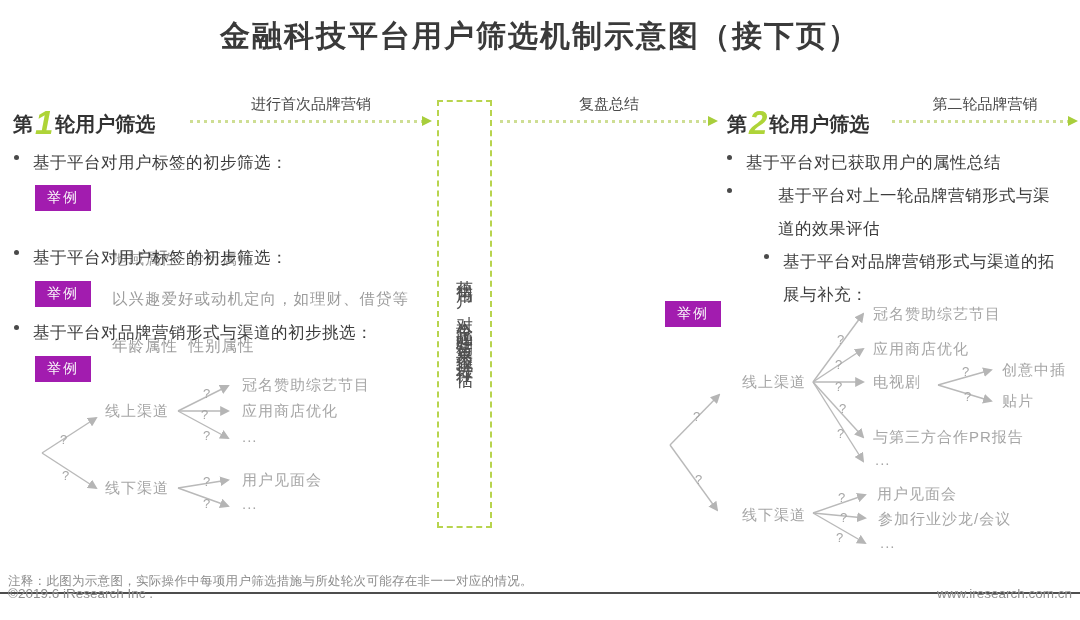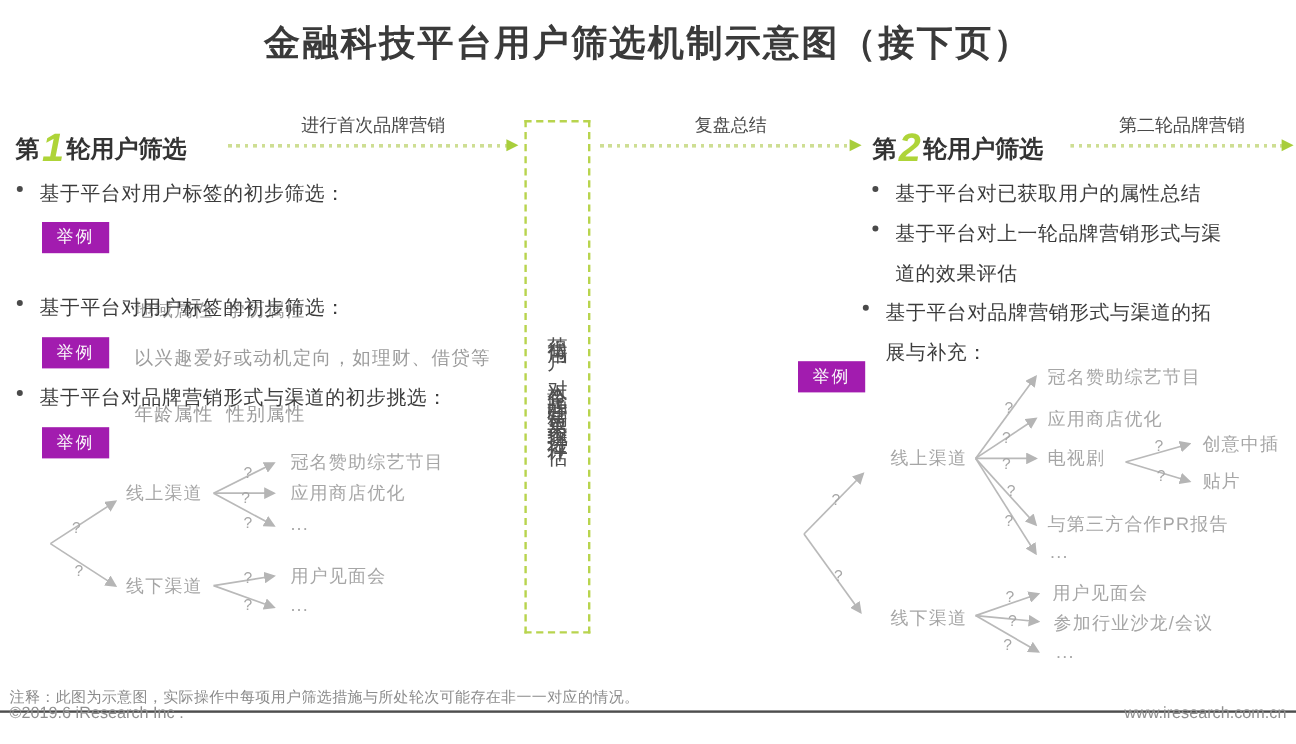--- a/index.html
+++ b/index.html
@@ -166,25 +166,25 @@
     <text x="222" y="48">应用商店优化</text>
     <text x="222" y="74">...</text>
     <text x="222" y="117">用户见面会</text>
     <text x="222" y="141">...</text>
   </svg>
 
   <div class="abs bullet rb" style="left:727px; top:146px;">
     <span class="dot"></span>
     <span class="btext">基于平台对已获取用户的属性总结</span>
   </div>
-  <div class="abs bullet rb" style="left:727px; top:179px;">
+  <div class="abs bullet rb" style="left:727px; top:179px;gap:32px;">
     <span class="dot"></span>
     <span class="btext">基于平台对上一轮品牌营销形式与渠道的效果评估</span>
   </div>
-  <div class="abs bullet rb" style="left:719px; top:245px;">
+  <div class="abs bullet rb" style="left:764px; top:245px;">
     <span class="dot"></span>
     <span class="btext">基于平台对品牌营销形式与渠道的拓展与补充：</span>
   </div>
   <div class="abs badge" style="left:665px; top:301px;">举例</div>
 
   <svg class="abs tree-svg" style="left:655px; top:297px;" width="425" height="263">
     <defs>
       <marker id="ahR" viewBox="0 0 10 10" refX="8" refY="5" markerWidth="7" markerHeight="7" orient="auto">
         <path d="M0,0 L10,5 L0,10 z" fill="#b5b5b5"></path>
       </marker>

